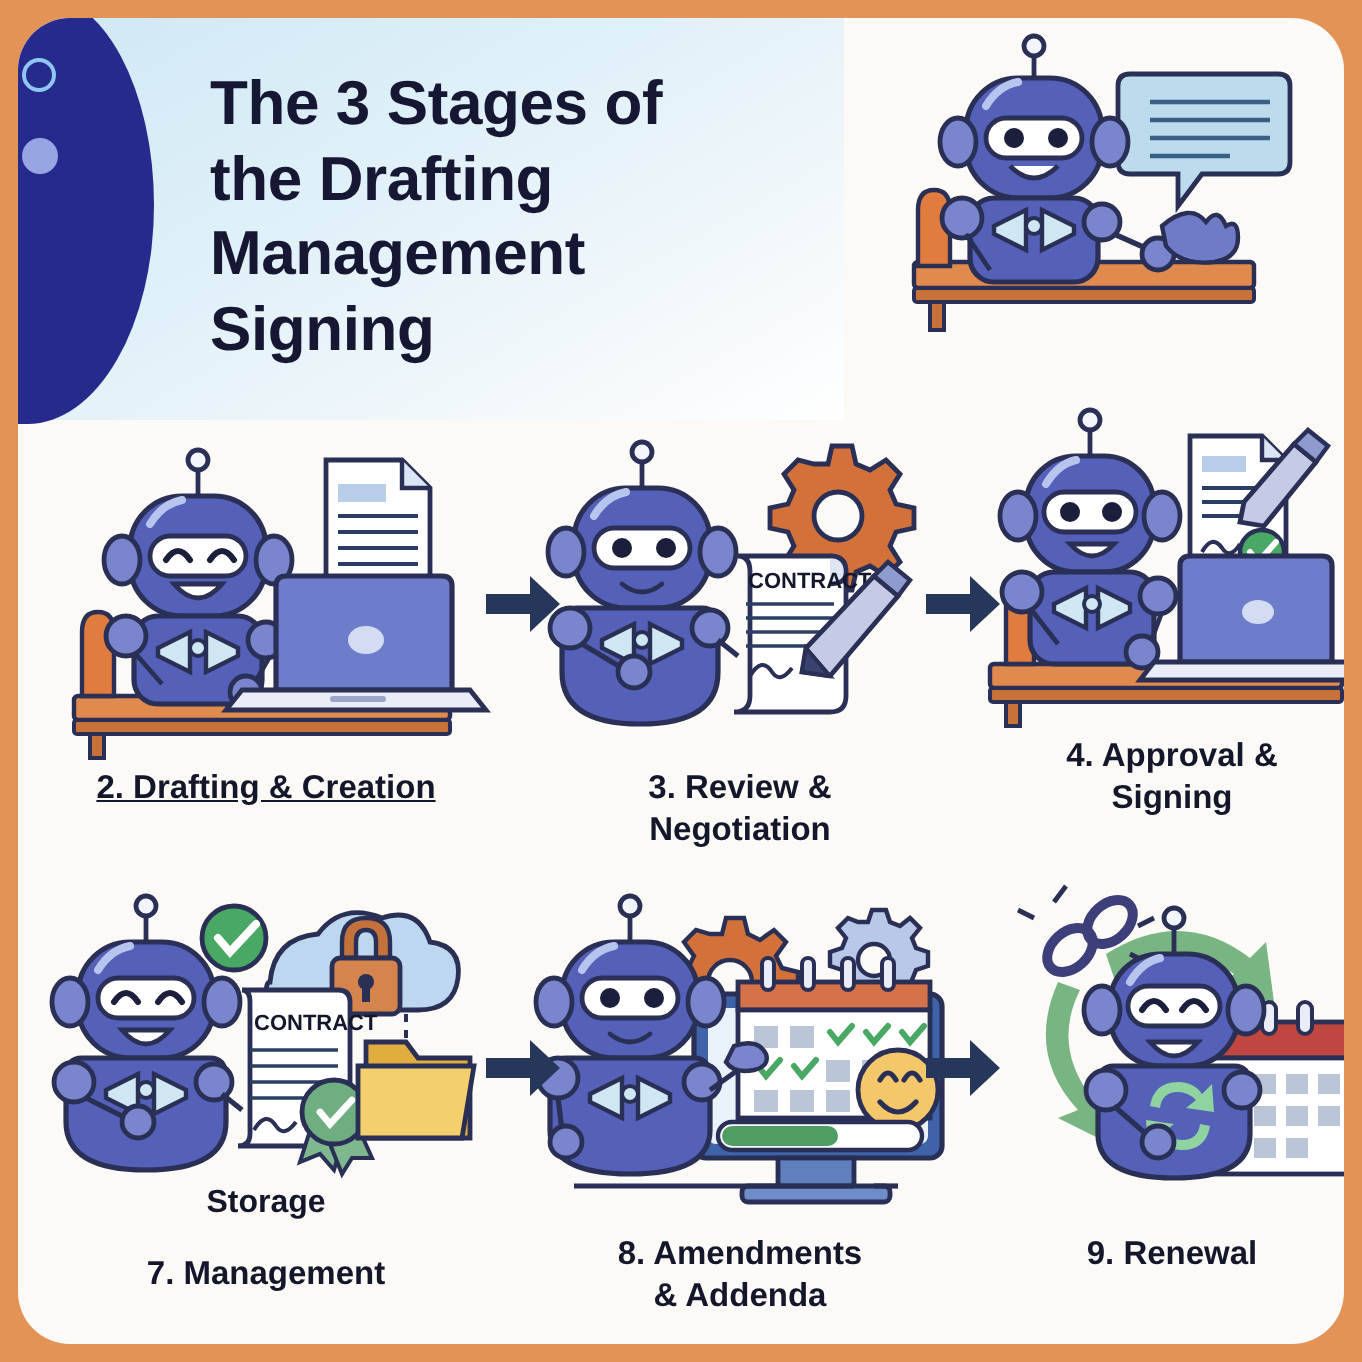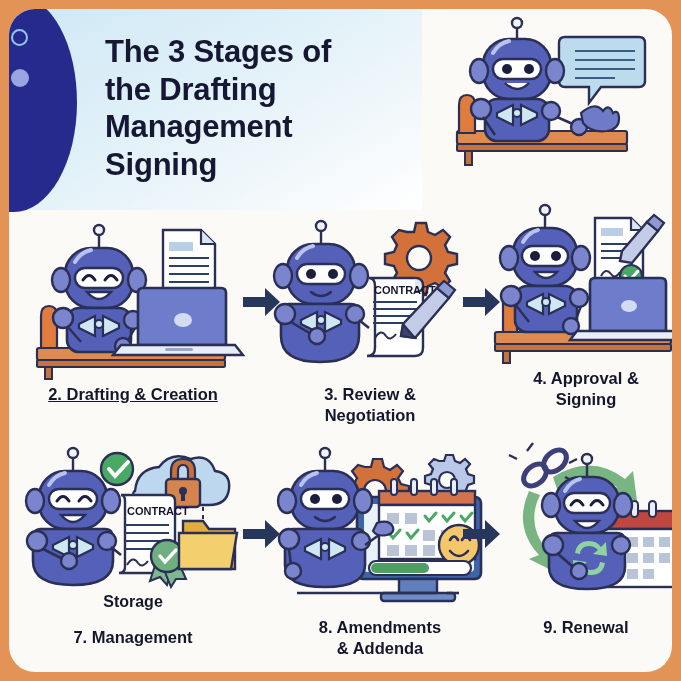--- a/index.html
+++ b/index.html
@@ -49,21 +49,21 @@
     position:absolute;width:100%;text-align:center;
     font-size:16px;font-weight:bold;color:#14162c;
   }
 
   
   #s1{left:420px;top:4px;width:250px;height:196px;}
   #s2{left:8px;top:203px;width:232px;height:220px;}
   #s3{left:250px;top:203px;width:222px;height:220px;}
   #s4{left:482px;top:187px;width:190px;height:220px;}
   #s7{left:8px;top:432px;width:232px;height:230px;}
-  #s8{left:260px;top:432px;width:222px;height:230px;}
+  #s8{left:250px;top:432px;width:222px;height:230px;}
   #s9{left:482px;top:432px;width:190px;height:230px;}
 
   
   .arrow{position:absolute;}
 </style>
 </head>
 <body>
 
 <div id="poster">
  <div id="card">

